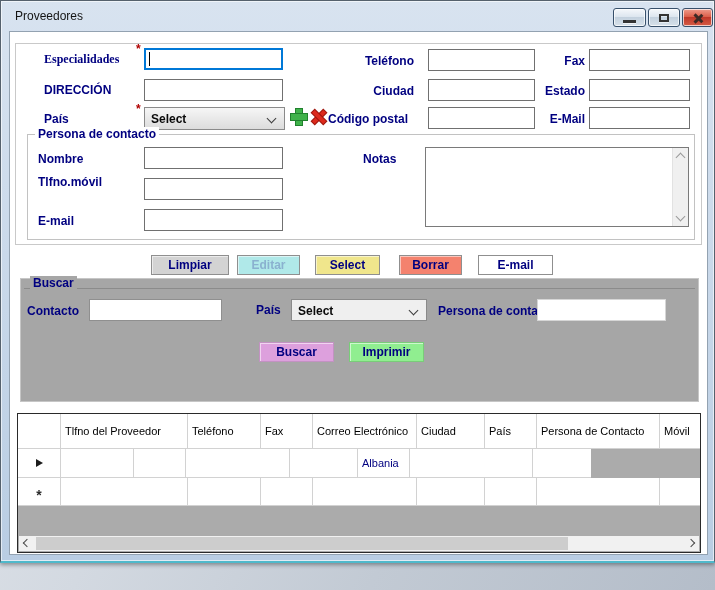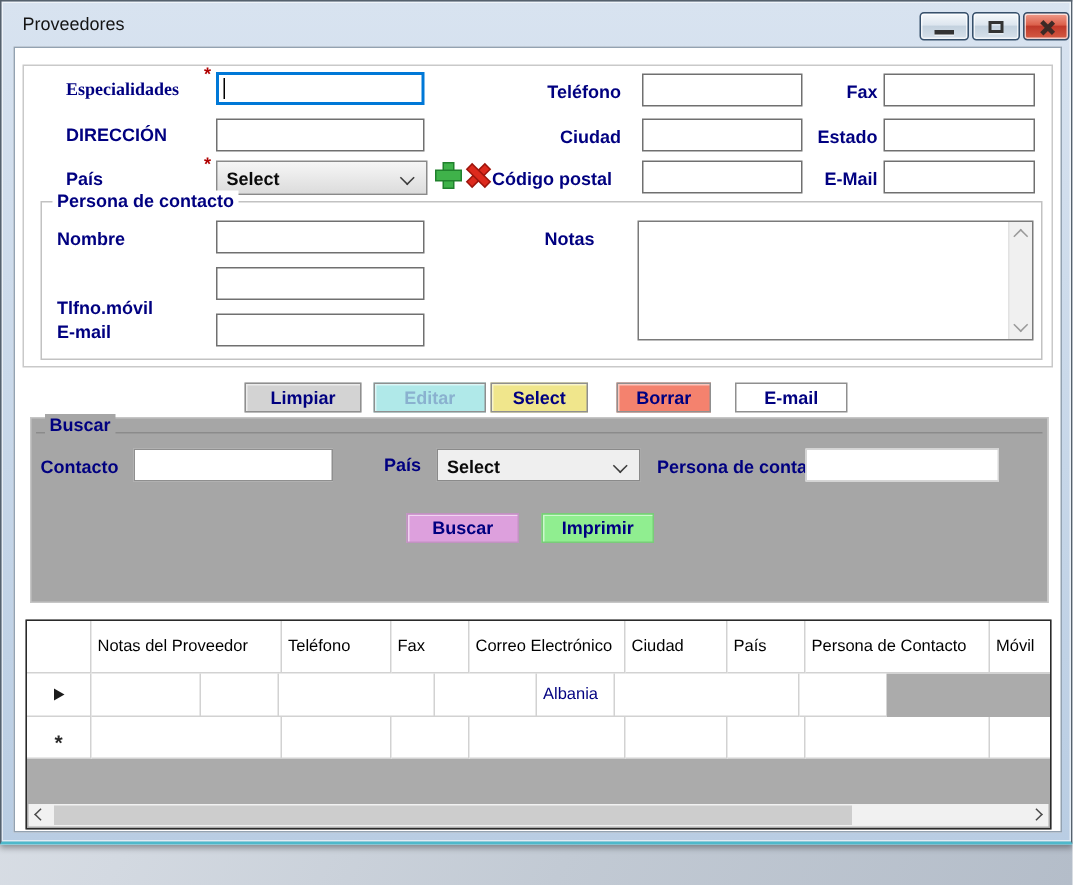--- a/index.html
+++ b/index.html
@@ -68,24 +68,23 @@
   .vscroll { position:absolute; right:0; top:0; width:16px; height:78px; background:#f0f0f0; border-left:1px solid #e2e2e2; }
   .chev-up, .chev-dn { position:absolute; left:4px; width:7px; height:7px; border-left:1px solid #9a9a9a; border-top:1px solid #9a9a9a; }
   .chev-up { top:6px; transform:rotate(45deg); }
   .chev-dn { bottom:6px; transform:rotate(225deg); }
   
   .btn {
     position:absolute; height:20px; border:1px solid #8f8f8f; cursor:pointer;
     font-family:"Liberation Sans", sans-serif; font-size:12px; font-weight:bold; color:#000080;
     display:flex; align-items:center; justify-content:center;
     box-shadow:inset 1px 1px 0 rgba(255,255,255,.55);
-    margin-left:12px;
   }
   .btn-limpiar { left:150px; top:254px; width:78px; background:#d3d3d3; }
-  .btn-editar  { left:236px; top:254px; width:75px; background:#b0e9e9; color:#8ab1cf; }
+  .btn-editar  { left:236px; top:254px; width:63px; background:#b0e9e9; color:#8ab1cf; }
   .btn-guardar { left:314px; top:254px; width:65px; background:#f0e68c; }
   .btn-borrar  { left:398px; top:254px; width:63px; background:#f4826e; }
   .btn-emailb  { left:477px; top:254px; width:75px; background:#ffffff; }
   .btn-buscar   { left:258px; top:341px; width:75px; background:#dda0dd; border-color:#c292c2; }
   .btn-imprimir { left:348px; top:341px; width:75px; background:#90ee90; border-color:#79cc79; }
   
   .grid { position:absolute; left:16px; top:412px; width:684px; height:140px; border:1px solid #2a2a2a; background:#ababab; overflow:hidden; }
   .g-row { display:flex; }
   .g-cell {
     flex:none; background:#fff; border-right:1px solid #d2d2d2; border-bottom:1px solid #d2d2d2;
@@ -162,21 +161,21 @@
   <input class="inp" style="left: 588px; top: 78px; width: 101px;">
 
   <span class="lbl r" style="left:500px;top:111px;width:84px;">E-Mail</span>
   <input class="inp" style="left: 588px; top: 106px; width: 101px;">
 
   <div class="group-contact"></div>
   <span class="group-label">Persona de contacto</span>
 
   <span class="lbl" style="left:37px;top:151px;">Nombre</span>
   <input class="inp" style="left: 143px; top: 146px; width: 139px;">
-  <span class="lbl" style="left:37px;top:197px;">Tlfno.móvil</span>
+  <span class="lbl" style="left:37px;top:174px;">Tlfno.móvil</span>
   <input class="inp" style="left: 143px; top: 177px; width: 139px;">
   <span class="lbl" style="left:37px;top:213px;">E-mail</span>
   <input class="inp" style="left: 143px; top: 208px; width: 139px;">
 
   <span class="lbl" style="left:362px;top:151px;">Notas</span>
   <div class="notas">
     <textarea style=""></textarea>
     <div class="vscroll">
       <span class="chev-up"></span>
       <span class="chev-dn"></span>
@@ -202,21 +201,21 @@
   </div>
   <span class="lbl" style="left:437px;top:303px;width:99px;overflow:hidden;">Persona de contacto</span>
   <input class="inp" style="left: 536px; top: 298px; width: 129px; border-color: rgb(214, 214, 214);">
 
   <div class="btn btn-buscar">Buscar</div>
   <div class="btn btn-imprimir">Imprimir</div>
 
   <div class="grid">
     <div class="g-row g-head">
       <div class="g-cell c0 rowhead"></div>
-      <div class="g-cell c1">Notas del Proveedor</div>
+      <div class="g-cell c1">Tlfno del Proveedor</div>
       <div class="g-cell c2">Teléfono</div>
       <div class="g-cell c3">Fax</div>
       <div class="g-cell c4">Correo Electrónico</div>
       <div class="g-cell c5">Ciudad</div>
       <div class="g-cell c6">País</div>
       <div class="g-cell c7">Persona de Contacto</div>
       <div class="g-cell c8">Móvil</div>
     </div>
     <div class="g-row g-r1">
       <div class="g-cell c0 rowhead">

